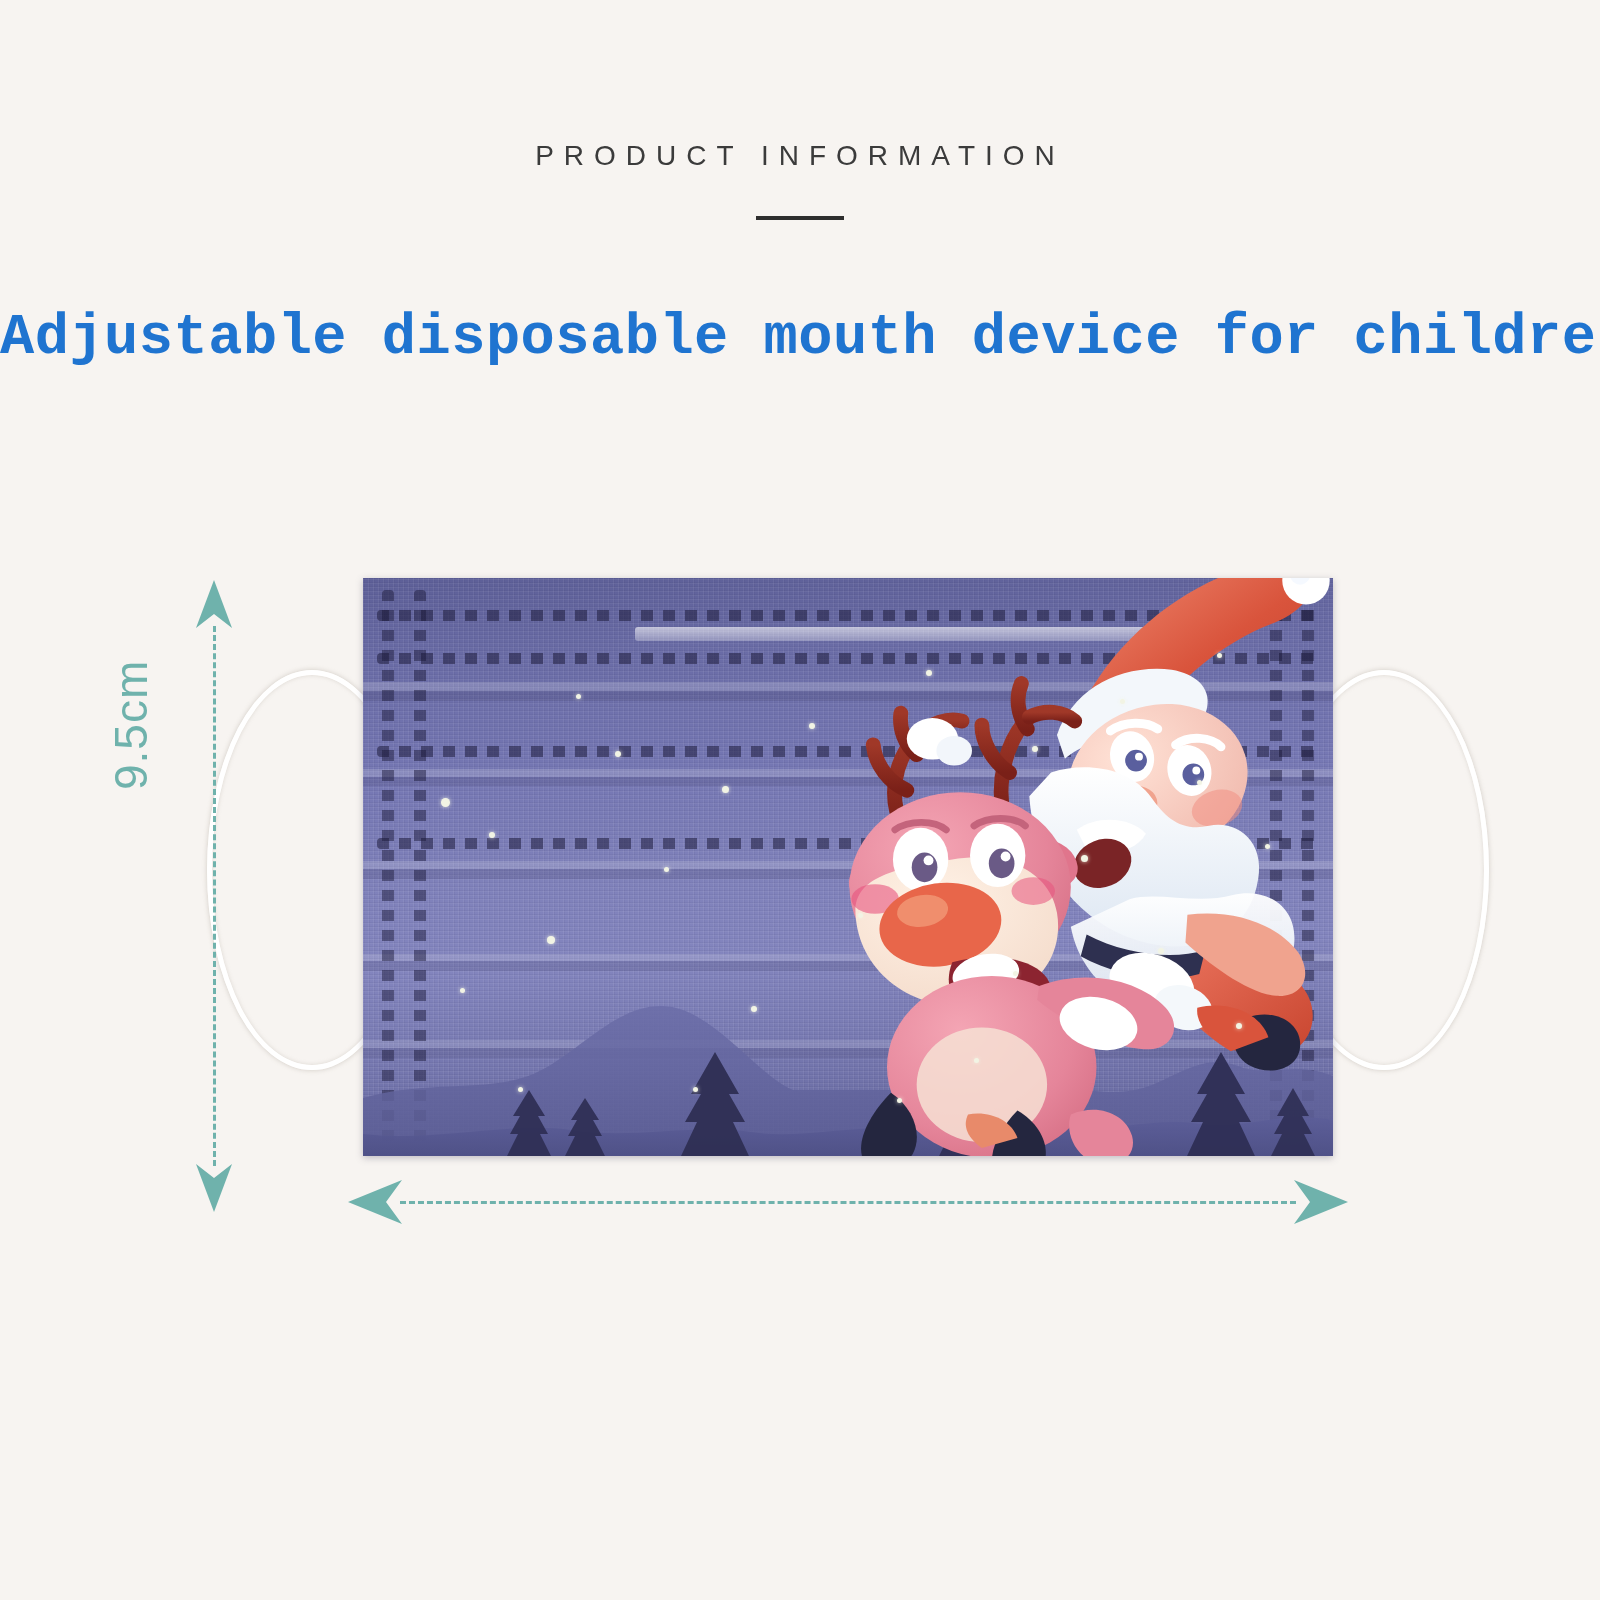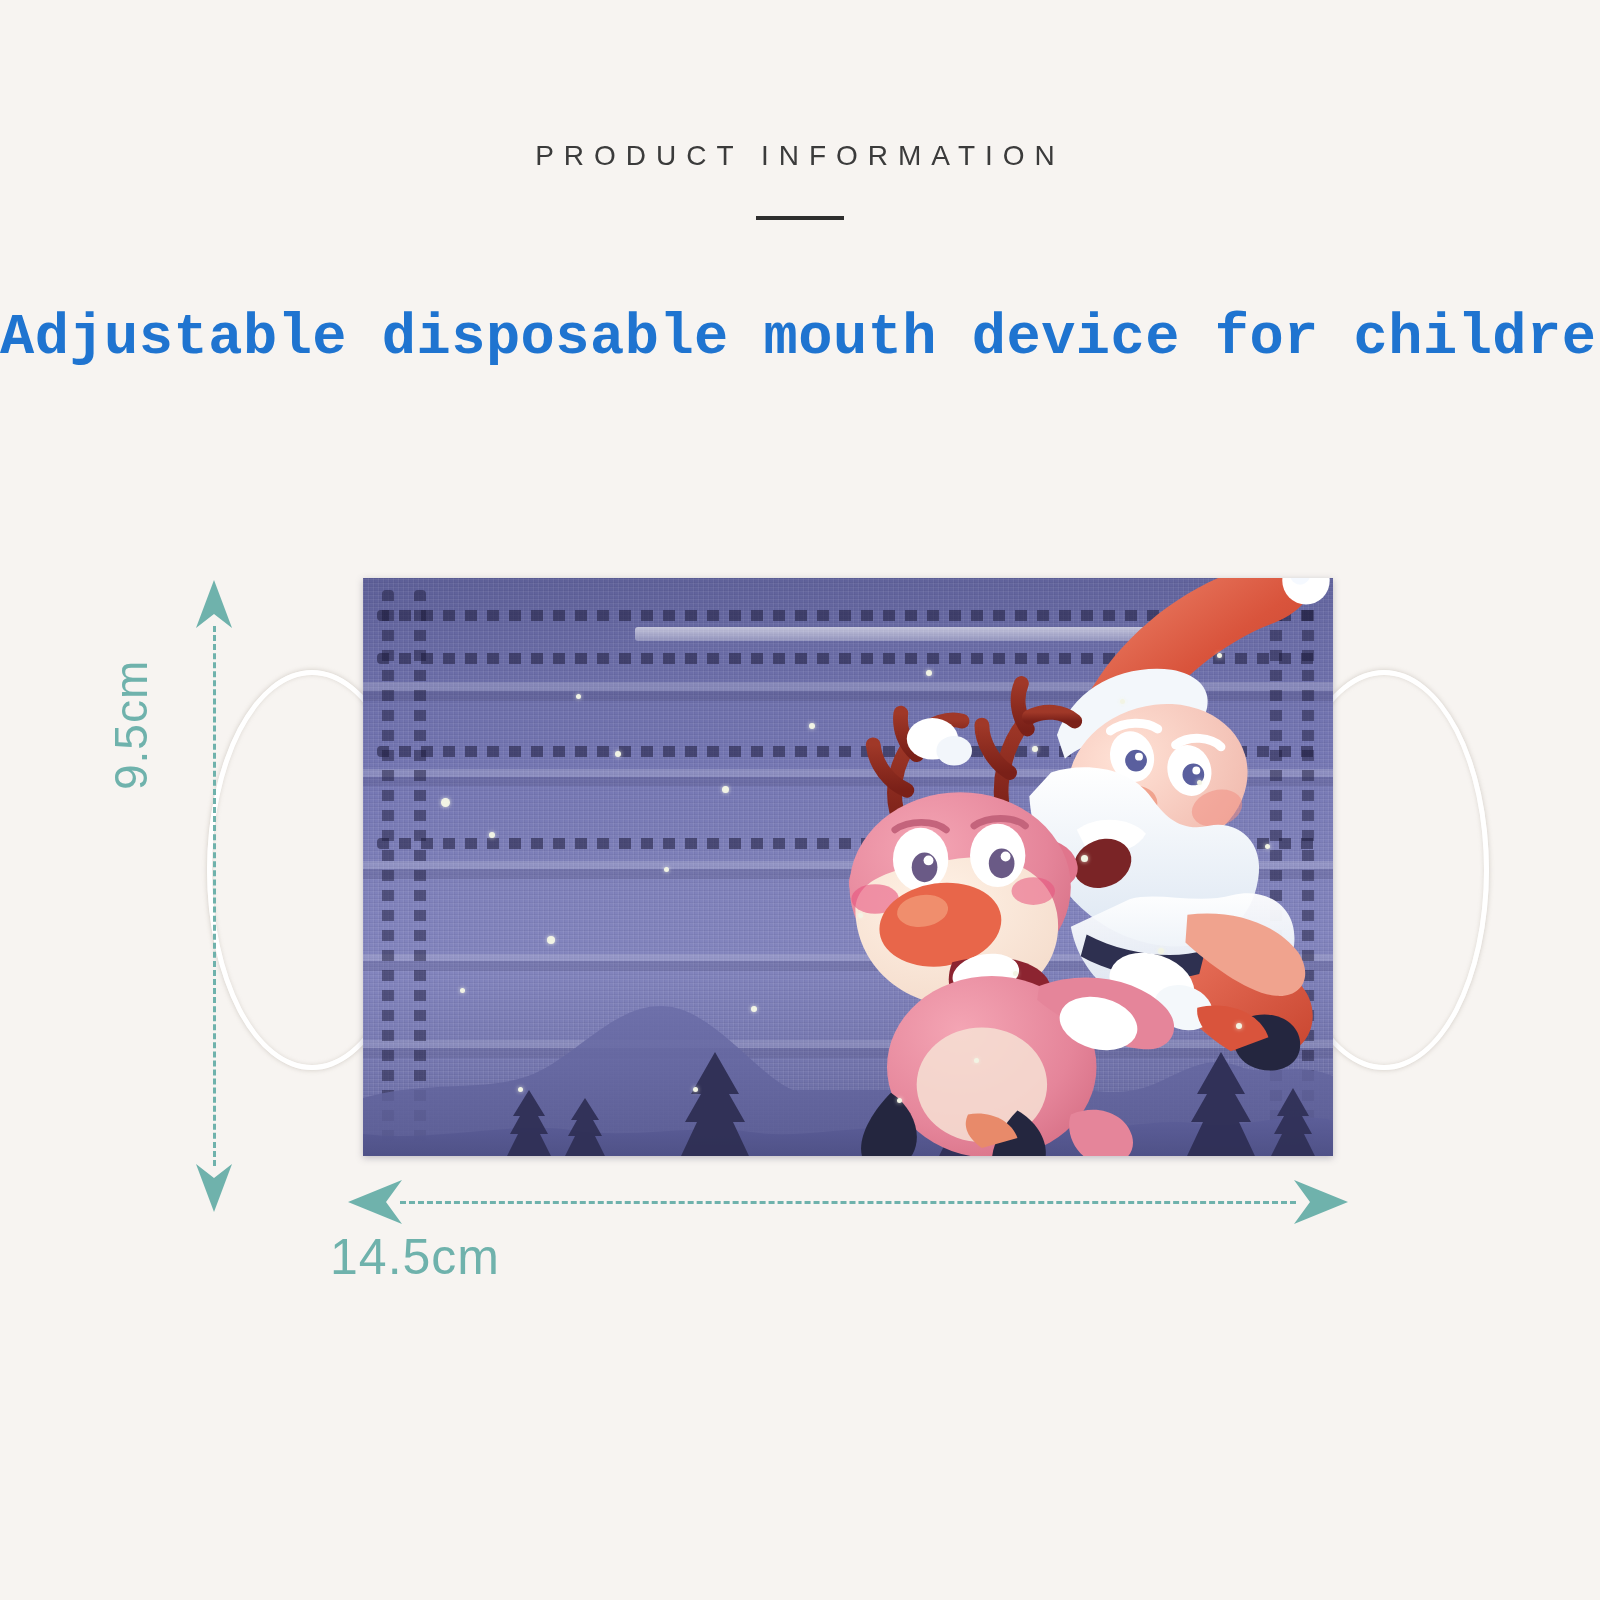--- a/index.html
+++ b/index.html
@@ -597,15 +597,14 @@
       </svg>
     </div>
     <div class="line"></div>
     <div class="head end">
       <svg viewBox="0 0 54 44">
         <path d="M54,22 L0,0 L16,22 L0,44 Z" fill="#6fb2ac"></path>
       </svg>
     </div>
   </div>
 
-  <div class="dim-h-label">14.5cm</div>
 
 </div>
 
 </body></html>

